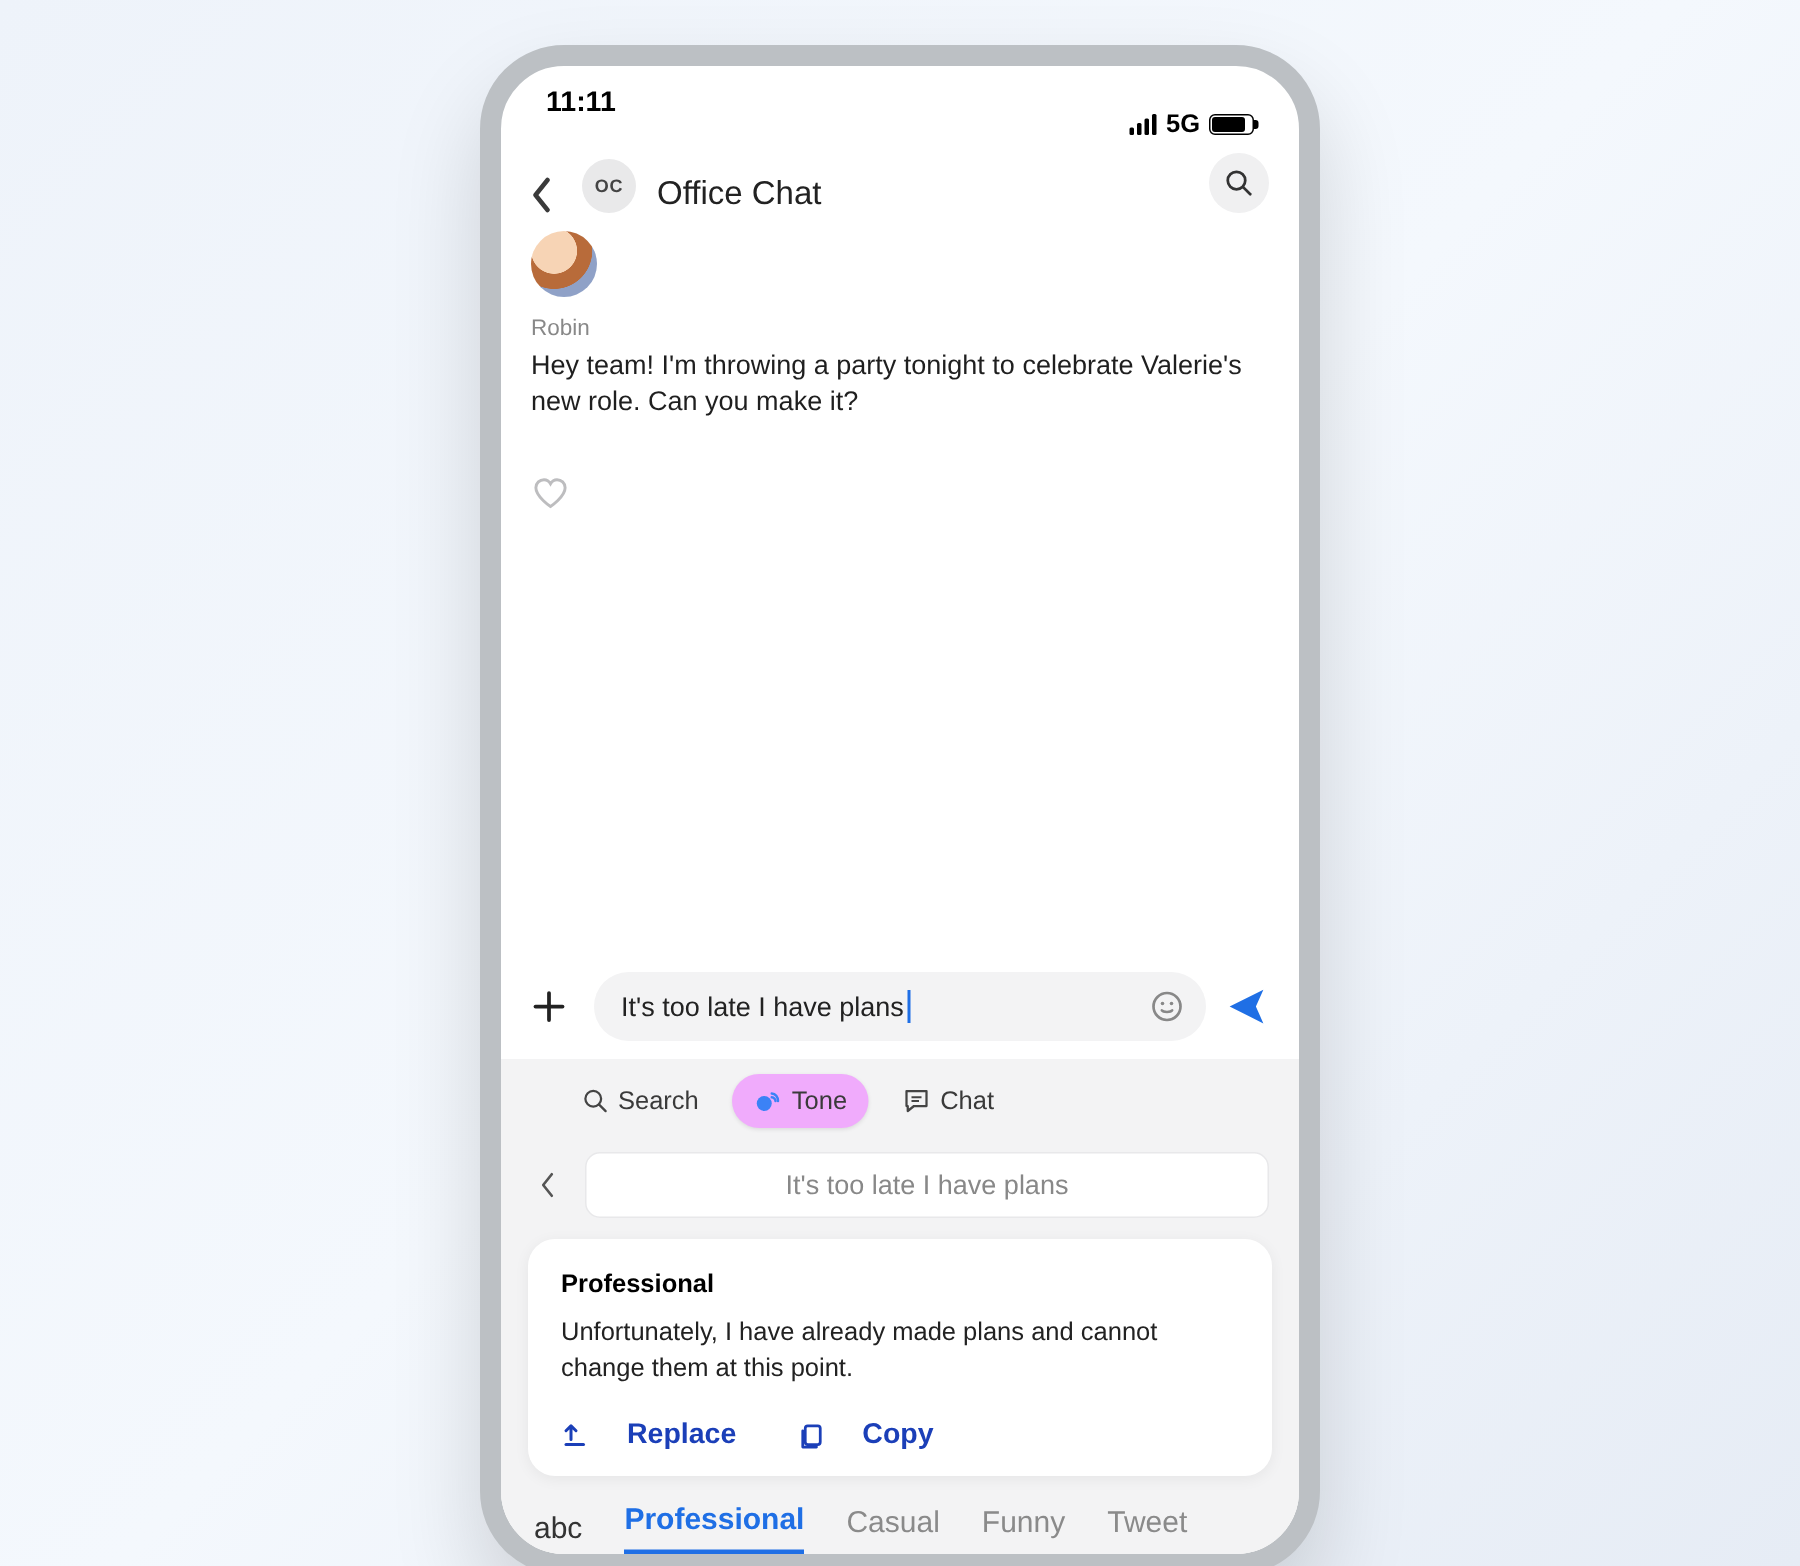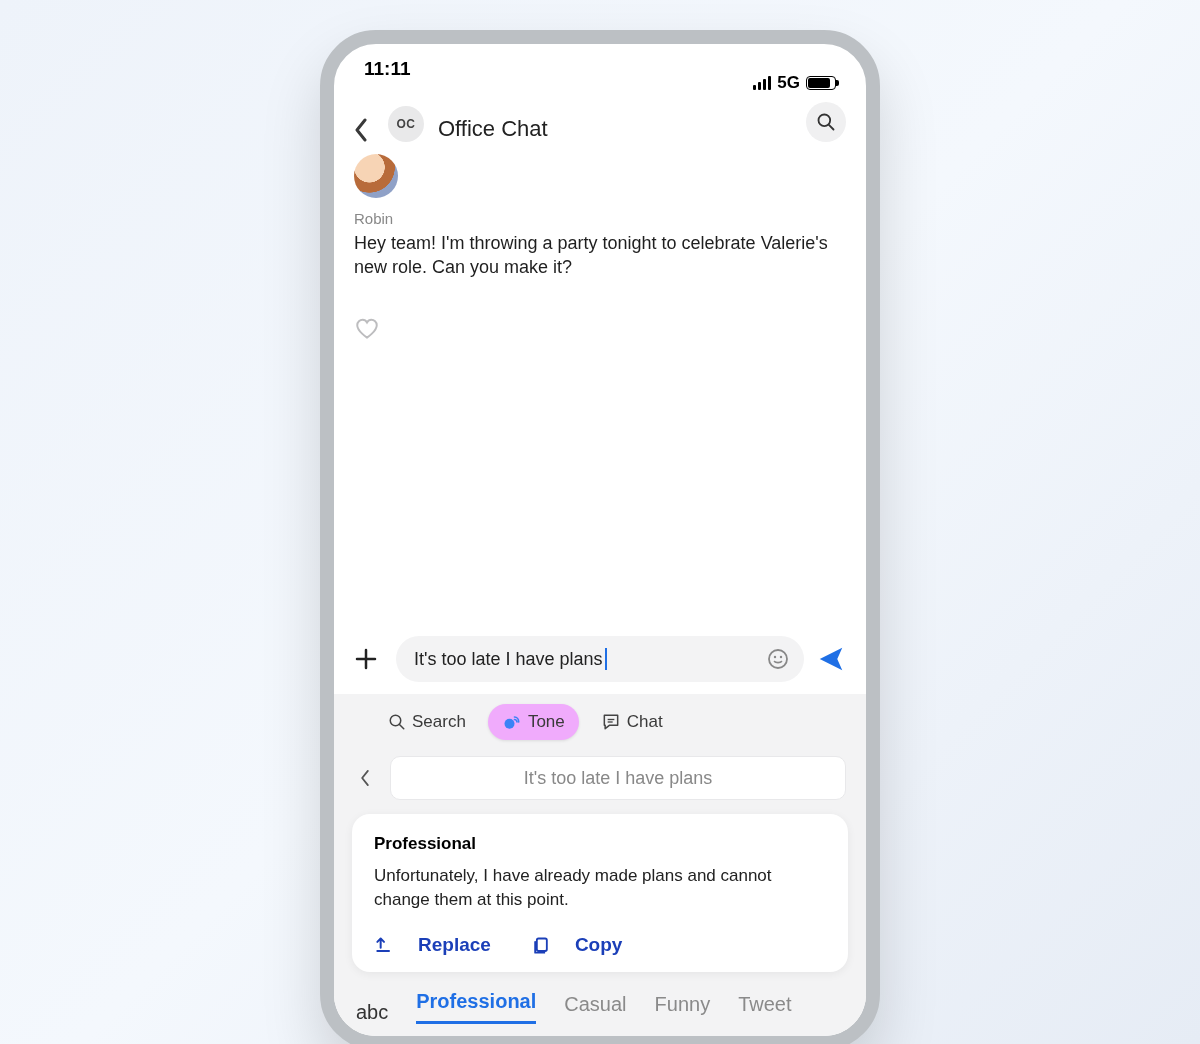--- a/index.html
+++ b/index.html
@@ -124,21 +124,21 @@
   }
   .sugg-title { font-weight:800; font-size:17px; margin-bottom:10px; }
   .sugg-body { font-size:17px; line-height:1.4; color:#222; margin-bottom:22px; }
   .sugg-actions { display:flex; gap:40px; }
   .sugg-action {
     display:flex; align-items:flex-end; gap:24px; color:#1b3fb8; font-weight:700; font-size:19px; cursor:pointer;
   }
 
   
   .kb-tabs {
-    display:flex; align-items:flex-end; gap:28px; padding: 8px 22px 12px; background:#f3f3f4;
+    display:flex; align-items:center; gap:28px; padding: 8px 22px 0; background:#f3f3f4;
     font-size:20px; color:#8a8a8a;
   }
   .kb-abc { color:#333; font-weight:400; }
   .kb-tab { cursor:pointer; padding-bottom:8px; }
   .kb-tab.active { color:#1f6fe5; font-weight:600; border-bottom:3px solid #1f6fe5; }
 
   
   .lower-section { background:#f3f3f4; display:flex; flex-direction:column; }
 
   svg { display:block; }

